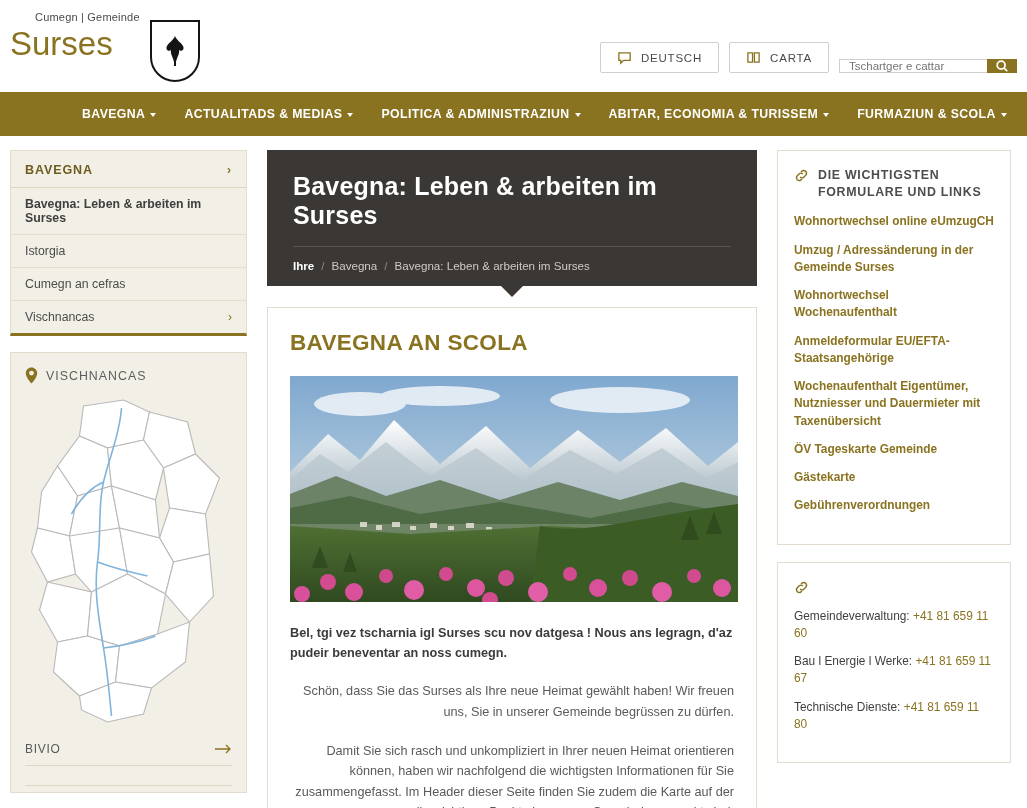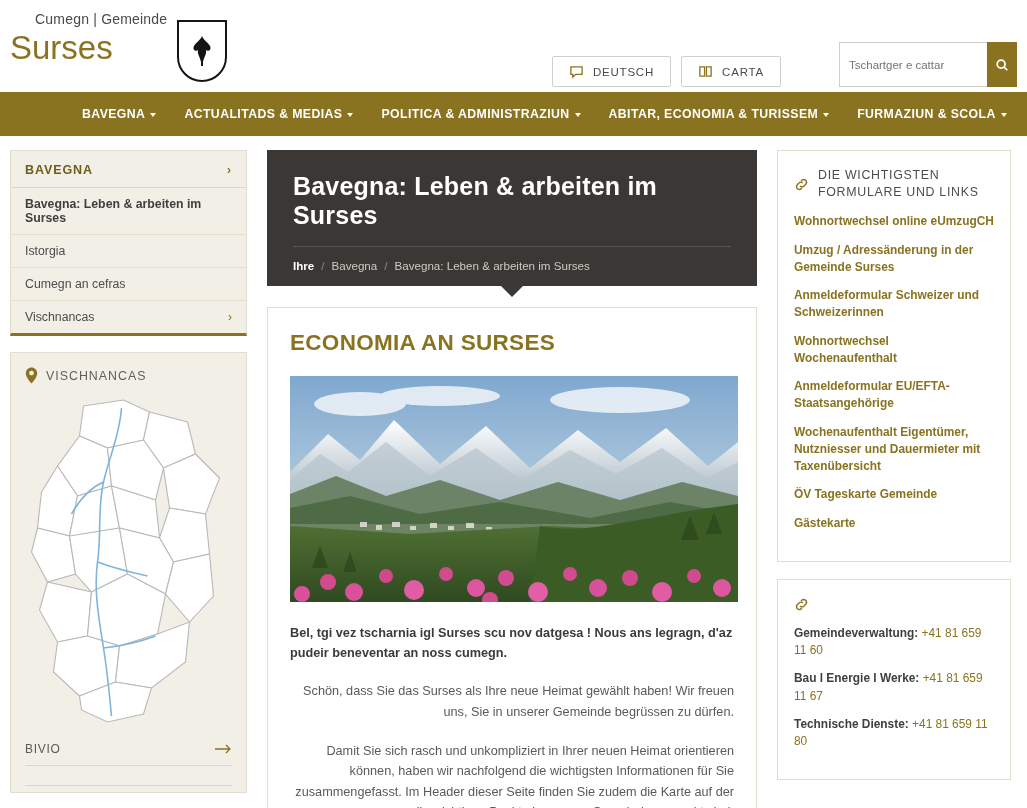--- a/index.html
+++ b/index.html
@@ -19,21 +19,21 @@
     background: #ffffff;
     position: relative;
   }
   .brand {
     position: absolute;
     left: 10px; top: 8px;
     display: flex; align-items: flex-start;
   }
   .brand-text { padding-top: 3px; }
   .brand-top {
-    font-size: 14px;
+    font-size: 11px;
     color: #4a4a4a;
     letter-spacing: .2px;
     margin-left: 25px;
     text-align: center;
   }
   .brand-name {
     font-size: 33px;
     color: #8a7320;
     font-weight: normal;
     line-height: 1;
@@ -62,21 +62,21 @@
     padding: 0 16px;
     border: 1px solid #cfcfcf;
     border-radius: 2px;
     background: #fff;
     font-size: 11.5px;
     letter-spacing: .8px;
     color: #4a4a4a;
     cursor: pointer;
   }
   .pill svg { width: 15px; height: 15px; fill: none; stroke: #8a7320; stroke-width: 1.4; }
-  .searchbox { display: flex; height: 45px; margin-left: 48px; }
+  .searchbox { display: flex; height: 14px; }
   .searchbox input {
     width: 148px;
     border: 1px solid #cfcfcf;
     border-right: none;
     padding: 0 9px;
     font-size: 11.5px;
     color: #6f6f6f;
     font-family: "Liberation Sans", sans-serif;
     outline: none;
   }
@@ -259,23 +259,23 @@
   }
 
   
   .box {
     border: 1px solid #e2ddcd;
     background: #fff;
     padding: 16px 16px 18px 16px;
     margin-bottom: 17px;
   }
   .box-title {
-    display: flex; gap: 9px; align-items: center;
+    display: flex; gap: 9px; align-items: flex-start;
     font-size: 12.4px;
-    font-weight: normal;
+    font-weight: bold;
     letter-spacing: .7px;
     color: #4d4d4d;
     line-height: 1.35;
     margin-bottom: 13px;
   }
   .box-title svg { width: 15px; height: 15px; stroke: #8a7320; stroke-width: 1.5; fill: none; flex: 0 0 15px; margin-top: 1px; }
   .link-item {
     display: block;
     font-size: 11.9px;
     font-weight: bold;
@@ -284,21 +284,21 @@
     margin-bottom: 11px;
     cursor: pointer;
     text-decoration: none;
   }
   .tel-item {
     font-size: 11.9px;
     line-height: 1.45;
     margin-bottom: 11px;
     color: #8a7320;
   }
-  .tel-item .lbl { color: #3f3f3f; font-weight: bold; }
+  .tel-item .lbl { color: #3f3f3f; font-weight: normal; }
   .tel-item .num { color: #8a7320; }
 </style>
 </head>
 <body>
 
 <div class="page">
 
   <div class="header">
     <div class="brand">
       <div class="brand-text">
@@ -452,21 +452,21 @@
           <a>Ihre</a>
           <span class="sep">/</span>
           <span class="cur">Bavegna</span>
           <span class="sep">/</span>
           <span class="cur">Bavegna: Leben &amp; arbeiten im Surses</span>
         </div>
         <div class="notch"></div>
       </div>
 
       <div class="content-card">
-        <h2>ECONOMIA AN SURSES</h2>
+        <h2>BAVEGNA AN SCOLA</h2>
 
         <div class="photo">
           <svg viewBox="0 0 448 226" preserveAspectRatio="none" aria-hidden="true">
             <defs>
               <linearGradient id="sky" x1="0" y1="0" x2="0" y2="1">
                 <stop offset="0%" stop-color="#7fa8cf"></stop>
                 <stop offset="60%" stop-color="#b9cfe0"></stop>
                 <stop offset="100%" stop-color="#dfe8ed"></stop>
               </linearGradient>
               <linearGradient id="snow" x1="0" y1="0" x2="0" y2="1">
@@ -539,26 +539,26 @@
       <div class="box">
         <div class="box-title">
           <svg viewBox="0 0 16 16">
             <path d="M6.5 9.5a3 3 0 0 0 4.2 0l2-2a3 3 0 0 0-4.2-4.2l-1 1"></path>
             <path d="M9.5 6.5a3 3 0 0 0-4.2 0l-2 2a3 3 0 0 0 4.2 4.2l1-1"></path>
           </svg>
           <span>DIE WICHTIGSTEN FORMULARE UND LINKS</span>
         </div>
         <a class="link-item">Wohnortwechsel online eUmzugCH</a>
         <a class="link-item">Umzug / Adressänderung in der Gemeinde Surses</a>
-        <a class="link-item">Anmeldeformular Schweizer und Schweizerinnen</a>
         <a class="link-item">Wohnortwechsel Wochenaufenthalt</a>
         <a class="link-item">Anmeldeformular EU/EFTA-Staatsangehörige</a>
         <a class="link-item">Wochenaufenthalt Eigentümer, Nutzniesser und Dauermieter mit Taxenübersicht</a>
         <a class="link-item">ÖV Tageskarte Gemeinde</a>
         <a class="link-item">Gästekarte</a>
+        <a class="link-item">Gebührenverordnungen</a>
       </div>
 
       <div class="box">
         <div class="box-title">
           <svg viewBox="0 0 16 16">
             <path d="M6.5 9.5a3 3 0 0 0 4.2 0l2-2a3 3 0 0 0-4.2-4.2l-1 1"></path>
             <path d="M9.5 6.5a3 3 0 0 0-4.2 0l-2 2a3 3 0 0 0 4.2 4.2l1-1"></path>
           </svg>
         </div>
         <div class="tel-item">

